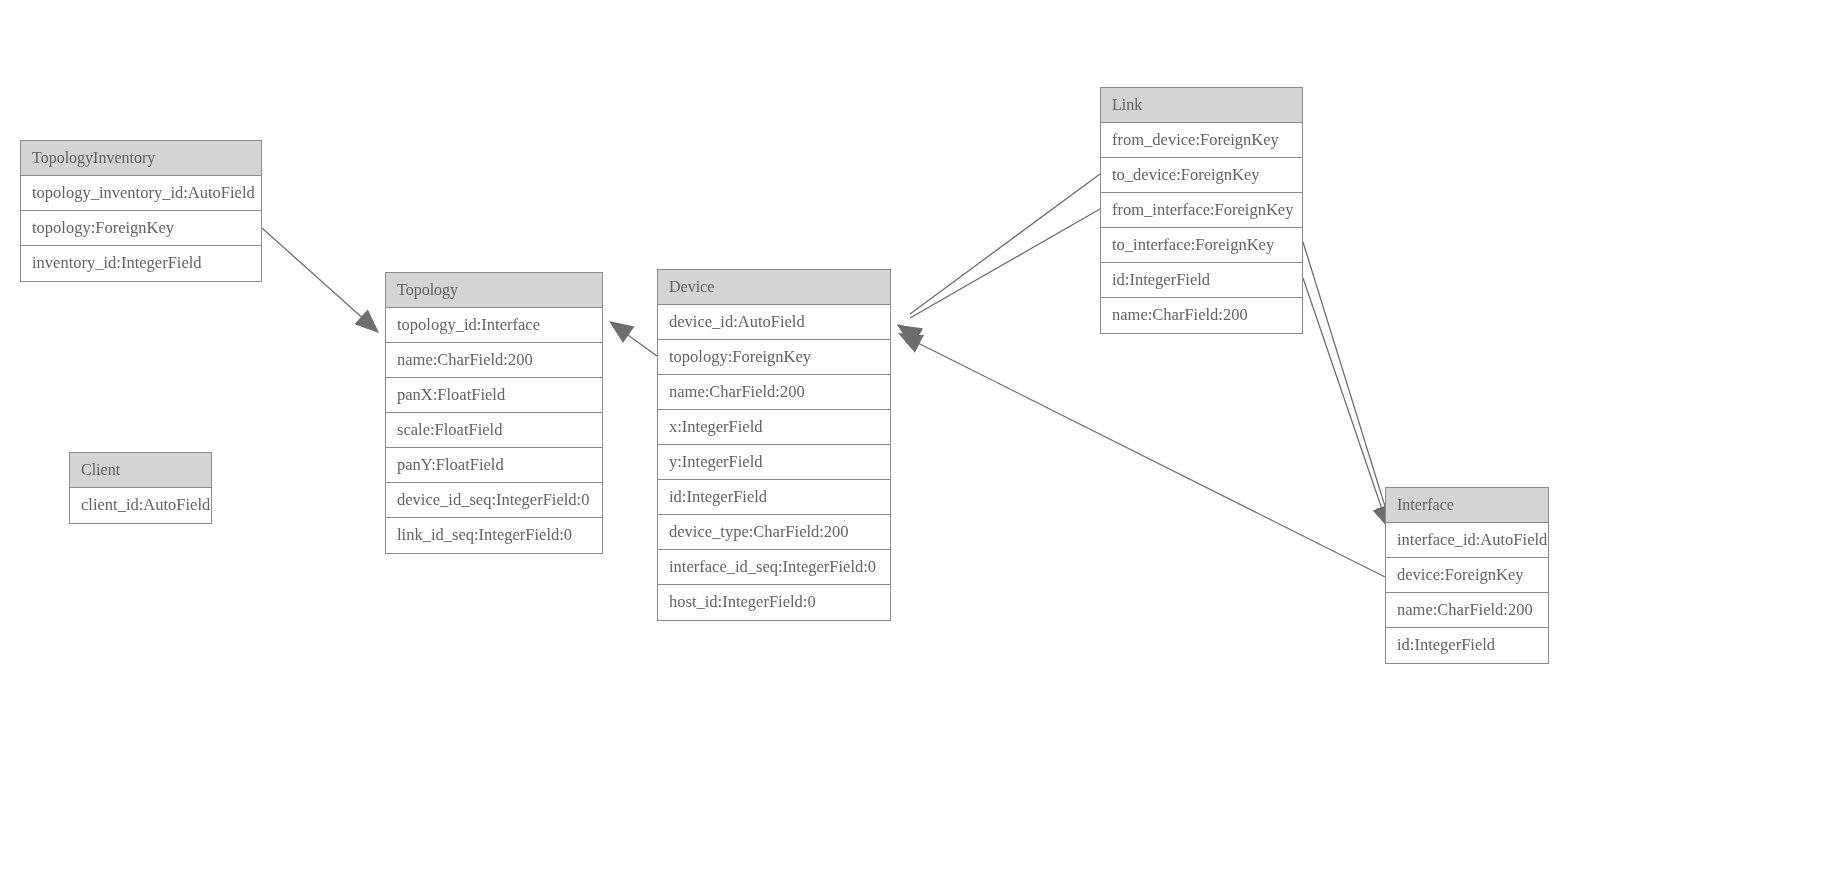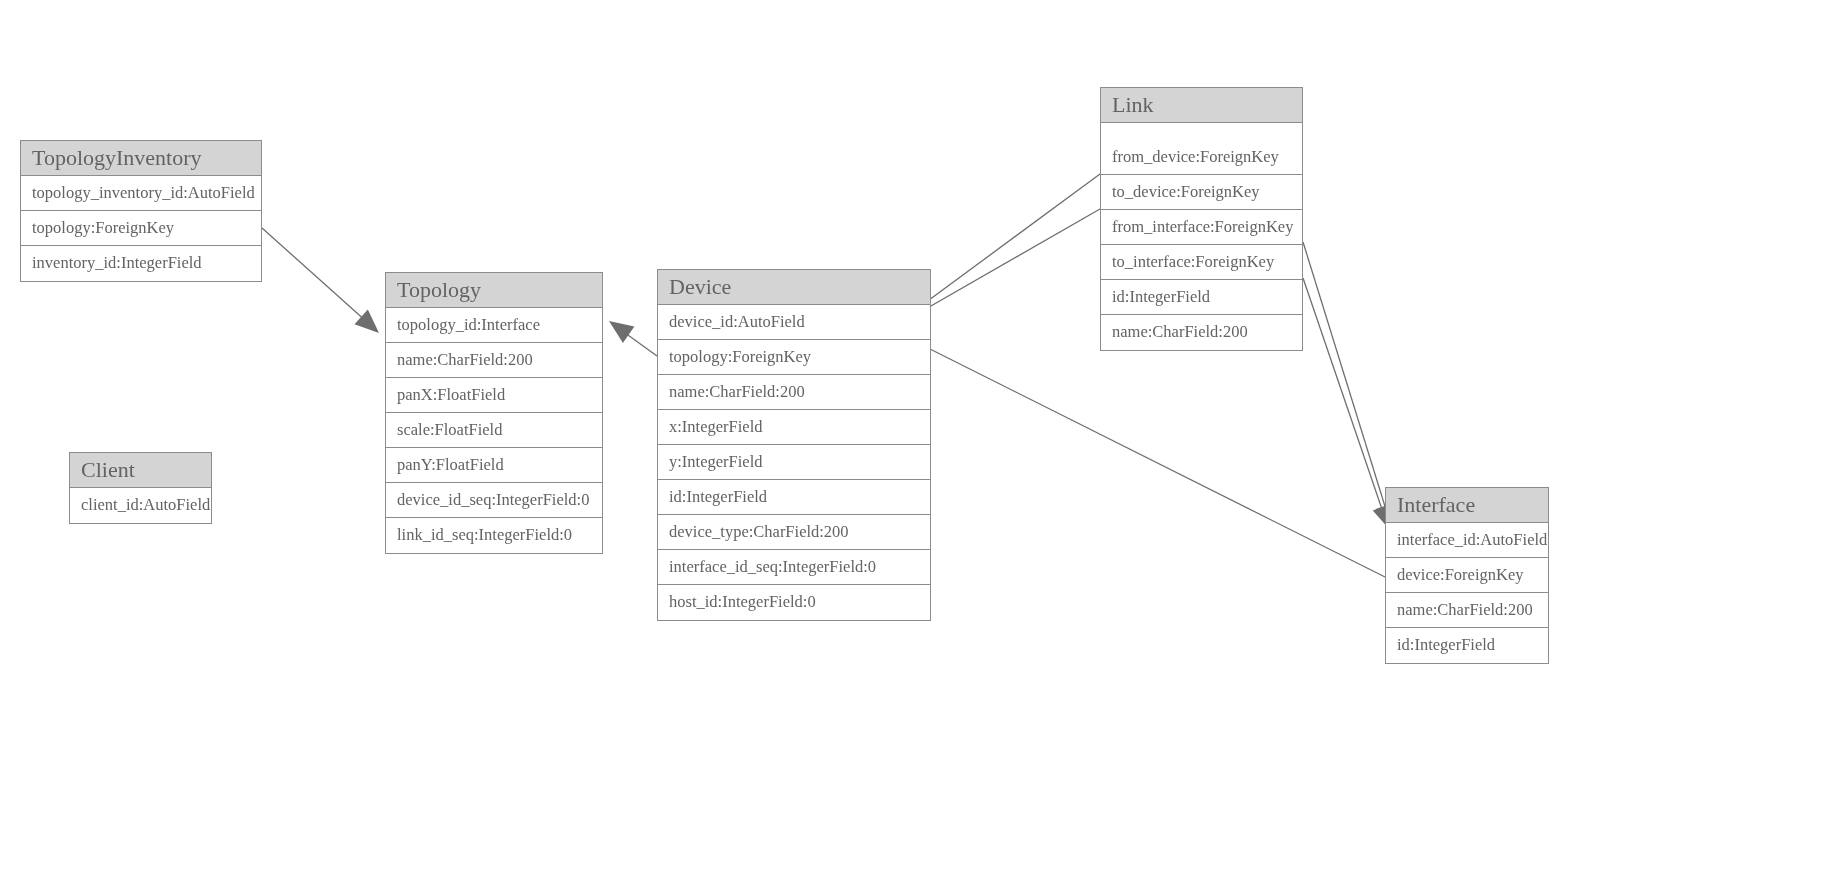--- a/index.html
+++ b/index.html
@@ -33,21 +33,21 @@
     z-index: 2;
     box-sizing: border-box;
     border: 1px solid #8c8c8c;
     background: #ffffff;
   }
   .entity-header {
     box-sizing: border-box;
     background: #d4d4d4;
     border-bottom: 1px solid #8c8c8c;
     color: #636363;
-    font-size: 22px;
+    font-size: 16px;
     line-height: 34px;
     height: 35px;
     padding: 0 0 0 11px;
     white-space: nowrap;
     overflow: hidden;
   }
   .entity-field {
     box-sizing: border-box;
     height: 35px;
     line-height: 34px;
@@ -113,35 +113,35 @@
       <div class="entity" style="left: 385px; top: 272px; width: 218px; border-color: rgb(140, 140, 140); background: #84cc16;">
         <div class="entity-header" style="background: rgb(212, 212, 212); color: rgb(99, 99, 99); border-bottom-color: rgb(140, 140, 140);">Topology</div>
         <div class="entity-field" style="color: rgb(99, 99, 99); border-bottom-color: rgb(140, 140, 140);">topology_id:Interface</div>
         <div class="entity-field" style="color: rgb(99, 99, 99); border-bottom-color: rgb(140, 140, 140);">name:CharField:200</div>
         <div class="entity-field" style="color: rgb(99, 99, 99); border-bottom-color: rgb(140, 140, 140);">panX:FloatField</div>
         <div class="entity-field" style="color: rgb(99, 99, 99); border-bottom-color: rgb(140, 140, 140);">scale:FloatField</div>
         <div class="entity-field" style="color: rgb(99, 99, 99); border-bottom-color: rgb(140, 140, 140);">panY:FloatField</div>
         <div class="entity-field" style="color: rgb(99, 99, 99); border-bottom-color: rgb(140, 140, 140);">device_id_seq:IntegerField:0</div>
         <div class="entity-field" style="color: rgb(99, 99, 99); border-bottom-color: rgb(140, 140, 140);">link_id_seq:IntegerField:0</div>
       </div>
-      <div class="entity" style="left: 657px; top: 269px; width: 274px; border-color: rgb(140, 140, 140); background: #a21caf;">
+      <div class="entity" style="left: 657px; top: 269px; width: 234px; border-color: rgb(140, 140, 140); background: #a21caf;">
         <div class="entity-header" style="background: rgb(212, 212, 212); color: rgb(99, 99, 99); border-bottom-color: rgb(140, 140, 140);">Device</div>
         <div class="entity-field" style="color: rgb(99, 99, 99); border-bottom-color: rgb(140, 140, 140);">device_id:AutoField</div>
         <div class="entity-field" style="color: rgb(99, 99, 99); border-bottom-color: rgb(140, 140, 140);">topology:ForeignKey</div>
         <div class="entity-field" style="color: rgb(99, 99, 99); border-bottom-color: rgb(140, 140, 140);">name:CharField:200</div>
         <div class="entity-field" style="color: rgb(99, 99, 99); border-bottom-color: rgb(140, 140, 140);">x:IntegerField</div>
         <div class="entity-field" style="color: rgb(99, 99, 99); border-bottom-color: rgb(140, 140, 140);">y:IntegerField</div>
         <div class="entity-field" style="color: rgb(99, 99, 99); border-bottom-color: rgb(140, 140, 140);">id:IntegerField</div>
         <div class="entity-field" style="color: rgb(99, 99, 99); border-bottom-color: rgb(140, 140, 140);">device_type:CharField:200</div>
         <div class="entity-field" style="color: rgb(99, 99, 99); border-bottom-color: rgb(140, 140, 140);">interface_id_seq:IntegerField:0</div>
         <div class="entity-field" style="color: rgb(99, 99, 99); border-bottom-color: rgb(140, 140, 140);">host_id:IntegerField:0</div>
       </div>
       <div class="entity" style="left: 1100px; top: 87px; width: 203px; border-color: rgb(140, 140, 140); background: rgb(255, 255, 255);">
         <div class="entity-header" style="background: rgb(212, 212, 212); color: rgb(99, 99, 99); border-bottom-color: rgb(140, 140, 140);">Link</div>
-        <div class="entity-field" style="color: rgb(99, 99, 99); border-bottom-color: rgb(140, 140, 140); margin-top: 17px;">from_device:ForeignKey</div>
+        <div class="entity-field" style="color: rgb(99, 99, 99); border-bottom-color: rgb(140, 140, 140);">from_device:ForeignKey</div>
         <div class="entity-field" style="color: rgb(99, 99, 99); border-bottom-color: rgb(140, 140, 140);">to_device:ForeignKey</div>
         <div class="entity-field" style="color: rgb(99, 99, 99); border-bottom-color: rgb(140, 140, 140);">from_interface:ForeignKey</div>
         <div class="entity-field" style="color: rgb(99, 99, 99); border-bottom-color: rgb(140, 140, 140);">to_interface:ForeignKey</div>
         <div class="entity-field" style="color: rgb(99, 99, 99); border-bottom-color: rgb(140, 140, 140);">id:IntegerField</div>
         <div class="entity-field" style="color: rgb(99, 99, 99); border-bottom-color: rgb(140, 140, 140);">name:CharField:200</div>
       </div>
       <div class="entity" style="left: 1385px; top: 487px; width: 164px; border-color: rgb(140, 140, 140); background: rgb(255, 255, 255);">
         <div class="entity-header" style="background: rgb(212, 212, 212); color: rgb(99, 99, 99); border-bottom-color: rgb(140, 140, 140);">Interface</div>
         <div class="entity-field" style="color: rgb(99, 99, 99); border-bottom-color: rgb(140, 140, 140);">interface_id:AutoField</div>
         <div class="entity-field" style="color: rgb(99, 99, 99); border-bottom-color: rgb(140, 140, 140);">device:ForeignKey</div>

